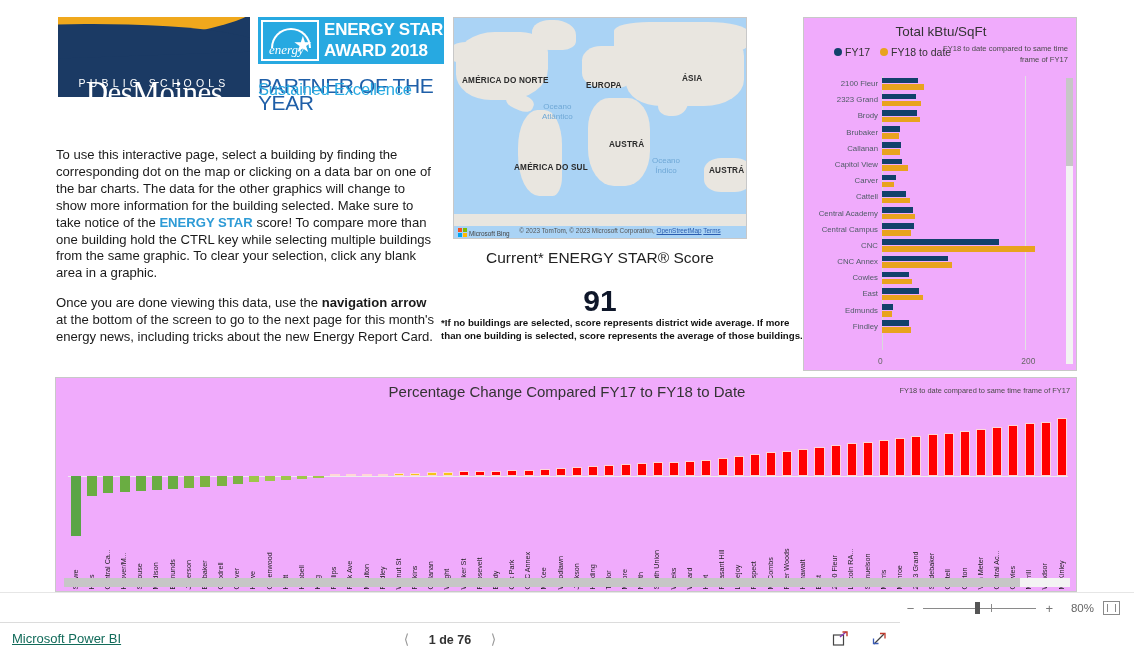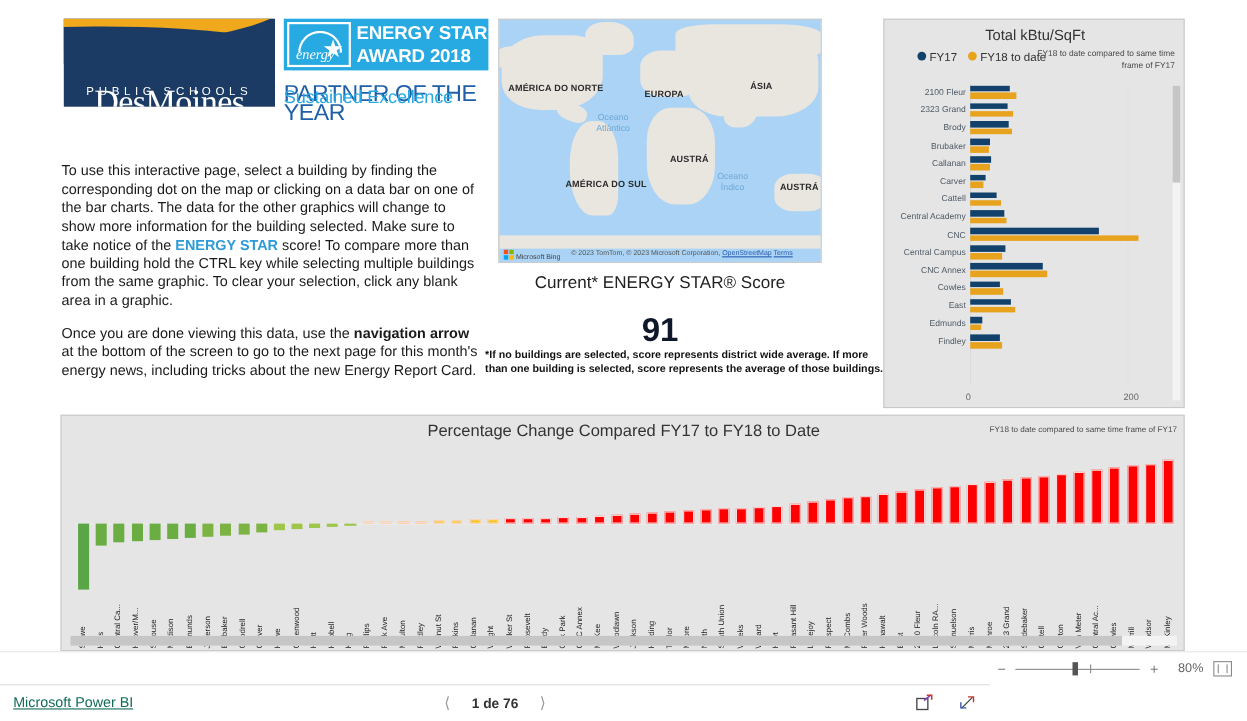--- a/index.html
+++ b/index.html
@@ -16,21 +16,21 @@
   #canvas {
     position:absolute; left:0; top:0; width:1134px; height:592px;
     background:#ffffff;
   }
   #report-area {
     position:absolute; left:55px; top:0; width:1022px; height:592px;
     background:#ffffff;
   }
 
   
-  .tile { position:absolute; background:#e5e5e5; }
+  .tile { position:absolute; background:#f0abfc; }
   .tile-border { border:1px solid #c8c8c8; }
 
   
   #logo-row { position:absolute; left:3px; top:17px; width:390px; height:80px; }
   .dmps-logo {
     position:absolute; left:0; top:0; width:192px; height:80px;
     background:#1b3a64; overflow:hidden;
   }
   .dmps-swoosh {
     position:absolute; left:-8px; top:-10px; width:210px; height:36px;
@@ -356,20 +356,27 @@
               </div>
             </div>
             <div class="kb-row">
               <div class="kb-label">Callanan</div>
               <div class="kb-bars">
                 <div class="kb-bar kb-17" style="width: 19.35px;"></div>
                 <div class="kb-bar kb-18" style="width: 17.9167px;"></div>
               </div>
             </div>
             <div class="kb-row">
+              <div class="kb-label">Capitol View</div>
+              <div class="kb-bars">
+                <div class="kb-bar kb-17" style="width: 20.0667px;"></div>
+                <div class="kb-bar kb-18" style="width: 25.8px;"></div>
+              </div>
+            </div>
+            <div class="kb-row">
               <div class="kb-label">Carver</div>
               <div class="kb-bars">
                 <div class="kb-bar kb-17" style="width: 13.6167px;"></div>
                 <div class="kb-bar kb-18" style="width: 12.1833px;"></div>
               </div>
             </div>
             <div class="kb-row">
               <div class="kb-label">Cattell</div>
               <div class="kb-bars">
                 <div class="kb-bar kb-17" style="width: 24.3667px;"></div>
@@ -377,31 +384,31 @@
               </div>
             </div>
             <div class="kb-row">
               <div class="kb-label">Central Academy</div>
               <div class="kb-bars">
                 <div class="kb-bar kb-17" style="width: 30.8167px;"></div>
                 <div class="kb-bar kb-18" style="width: 32.9667px;"></div>
               </div>
             </div>
             <div class="kb-row">
+              <div class="kb-label">Central Campus</div>
+              <div class="kb-bars">
+                <div class="kb-bar kb-17" style="width: 32.25px;"></div>
+                <div class="kb-bar kb-18" style="width: 29.3833px;"></div>
+              </div>
+            </div>
+            <div class="kb-row">
               <div class="kb-label">CNC</div>
               <div class="kb-bars">
                 <div class="kb-bar kb-17" style="width: 116.817px;"></div>
                 <div class="kb-bar kb-18" style="width: 153.367px;"></div>
-              </div>
-            </div>
-            <div class="kb-row">
-              <div class="kb-label">Central Campus</div>
-              <div class="kb-bars">
-                <div class="kb-bar kb-17" style="width: 32.25px;"></div>
-                <div class="kb-bar kb-18" style="width: 29.3833px;"></div>
               </div>
             </div>
             <div class="kb-row">
               <div class="kb-label">CNC Annex</div>
               <div class="kb-bars">
                 <div class="kb-bar kb-17" style="width: 65.9333px;"></div>
                 <div class="kb-bar kb-18" style="width: 70.2333px;"></div>
               </div>
             </div>
             <div class="kb-row">

